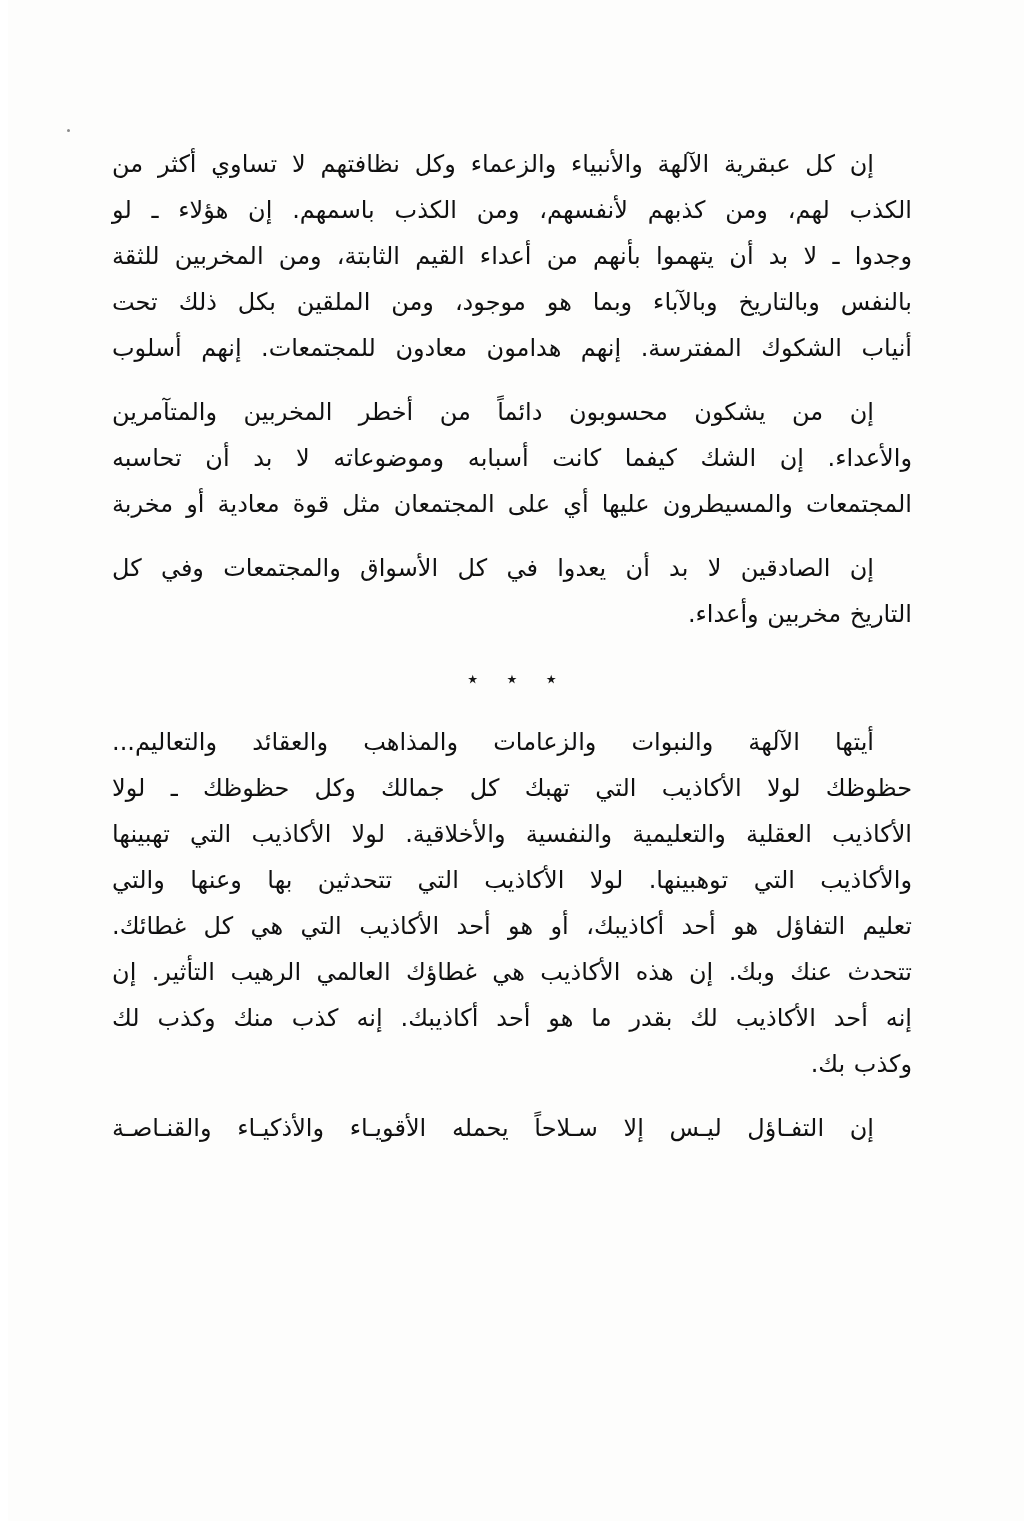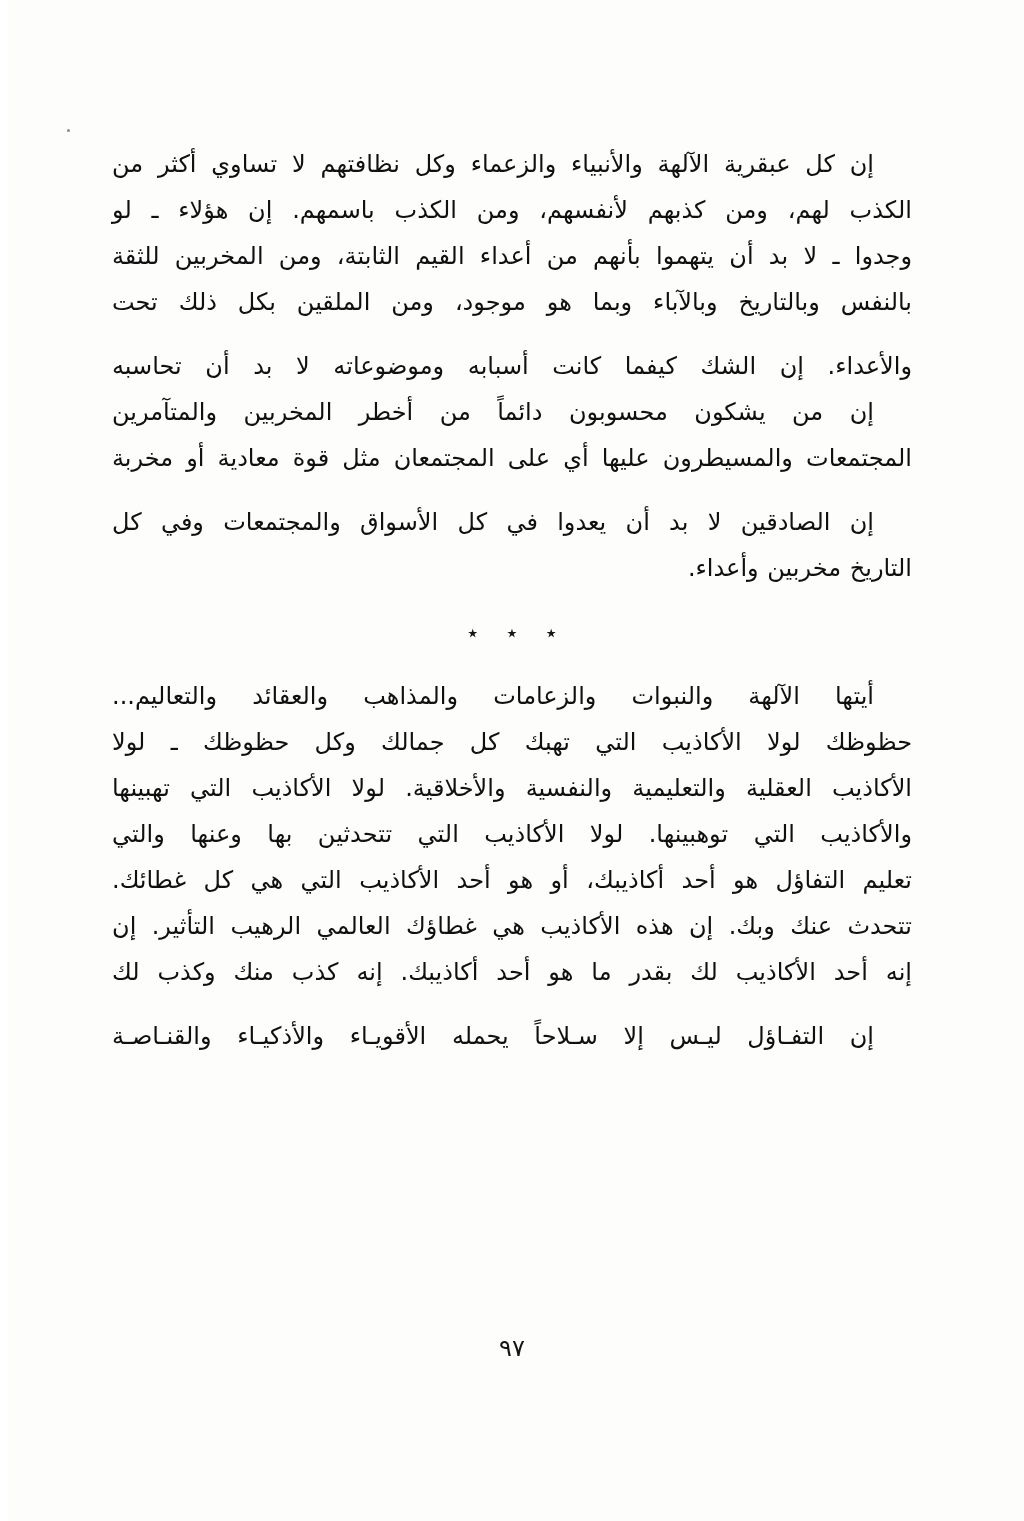--- a/index.html
+++ b/index.html
@@ -68,38 +68,39 @@
 <body>
 
 <div class="book-page">
   <span class="scan-artifact-dot"></span>
   <div class="text-block">
       <div class="para">
         <div class="line first">إن كل عبقرية الآلهة والأنبياء والزعماء وكل نظافتهم لا تساوي أكثر من</div>
         <div class="line">الكذب لهم، ومن كذبهم لأنفسهم، ومن الكذب باسمهم. إن هؤلاء ـ لو</div>
         <div class="line">وجدوا ـ لا بد أن يتهموا بأنهم من أعداء القيم الثابتة، ومن المخربين للثقة</div>
         <div class="line">بالنفس وبالتاريخ وبالآباء وبما هو موجود، ومن الملقين بكل ذلك تحت</div>
+        <div class="line">أنياب الشكوك المفترسة. إنهم هدامون معادون للمجتمعات. إنهم أسلوب</div>
       </div>
       <div class="para">
+        <div class="line first">إن من يشكون محسوبون دائماً من أخطر المخربين والمتآمرين</div>
         <div class="line">والأعداء. إن الشك كيفما كانت أسبابه وموضوعاته لا بد أن تحاسبه</div>
-        <div class="line first">إن من يشكون محسوبون دائماً من أخطر المخربين والمتآمرين</div>
         <div class="line">المجتمعات والمسيطرون عليها أي على المجتمعان مثل قوة معادية أو مخربة</div>
       </div>
       <div class="para">
         <div class="line first">إن الصادقين لا بد أن يعدوا في كل الأسواق والمجتمعات وفي كل</div>
         <div class="line end">التاريخ مخربين وأعداء.</div>
       </div>
       <div class="separator">٭ ٭ ٭</div>
       <div class="para">
         <div class="line first">أيتها الآلهة والنبوات والزعامات والمذاهب والعقائد والتعاليم...</div>
         <div class="line">حظوظك لولا الأكاذيب التي تهبك كل جمالك وكل حظوظك ـ لولا</div>
         <div class="line">الأكاذيب العقلية والتعليمية والنفسية والأخلاقية. لولا الأكاذيب التي تهبينها</div>
         <div class="line">والأكاذيب التي توهبينها. لولا الأكاذيب التي تتحدثين بها وعنها والتي</div>
         <div class="line">تعليم التفاؤل هو أحد أكاذيبك، أو هو أحد الأكاذيب التي هي كل غطائك.</div>
         <div class="line">تتحدث عنك وبك. إن هذه الأكاذيب هي غطاؤك العالمي الرهيب التأثير. إن</div>
         <div class="line">إنه أحد الأكاذيب لك بقدر ما هو أحد أكاذيبك. إنه كذب منك وكذب لك</div>
+        <div class="line end">وكذب بك.</div>
       </div>
       <div class="para">
         <div class="line first">إن التفـاؤل ليـس إلا سـلاحاً يحمله الأقويـاء والأذكيـاء والقنـاصـة</div>
       </div>
     </div>
-  <div class="page-number">٩٧</div>
 </div>
 
 </body></html>

